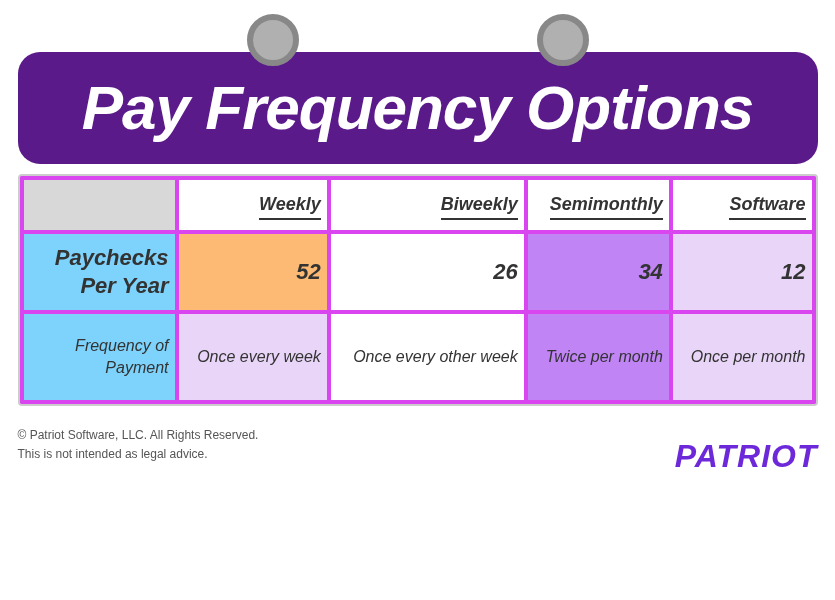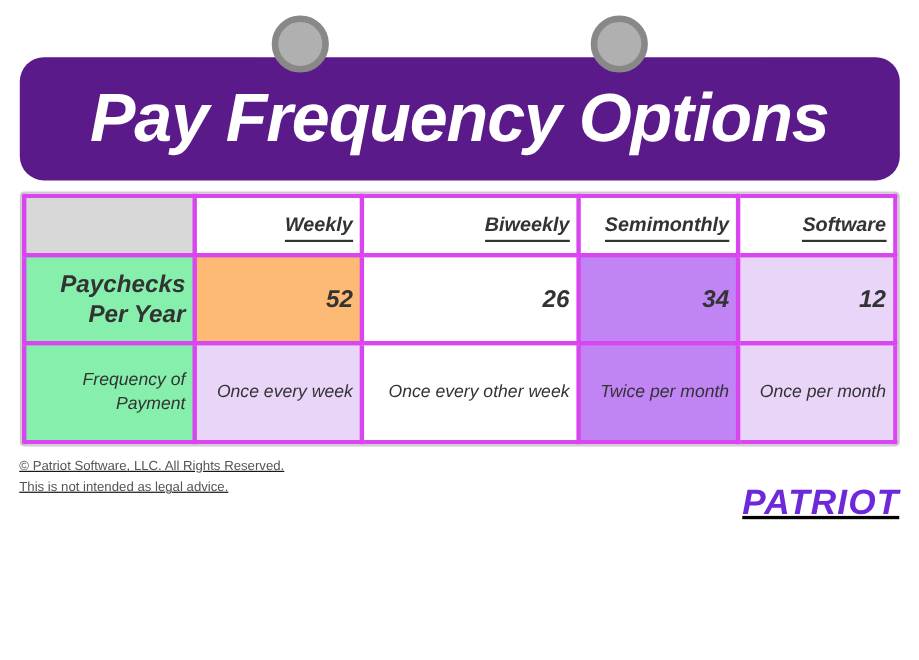--- a/index.html
+++ b/index.html
@@ -106,21 +106,21 @@
       padding-bottom: 3px;
     }
 
     .col-weekly { background: #c084f5; }
     .col-biweekly { background: #fff; }
     .col-semi { background: #c084f5; margin-left: 33px; }
     .col-monthly { background: #e8d5f8; }
 
     
     .row-label {
-      background: #86efac;
+      background: #7dd3fc;
       font-size: 17px;
       font-weight: 700;
       color: #333;
       width: 155px;
       text-align: center;
       line-height: 1.3;
       padding: 16px 10px;
     }
 
     .paychecks-row td { height: 80px; font-size: 22px; font-weight: 600; color: #333; }
@@ -135,22 +135,21 @@
     .freq-biweekly { background: #fff; }
     .freq-semi { background: #c084f5; margin-left: 48px; }
     .freq-monthly { background: #e8d5f8; }
 
     
     .footer {
       width: 800px;
       margin-top: 8px;
       display: flex;
       justify-content: space-between;
-      align-items: flex-start;
-      text-decoration: underline;
+      align-items: center;
     }
 
     .footer-left {
       font-size: 12px;
       color: #555;
       line-height: 1.6;
     }
 
     .footer-logo {
       font-size: 32px;

